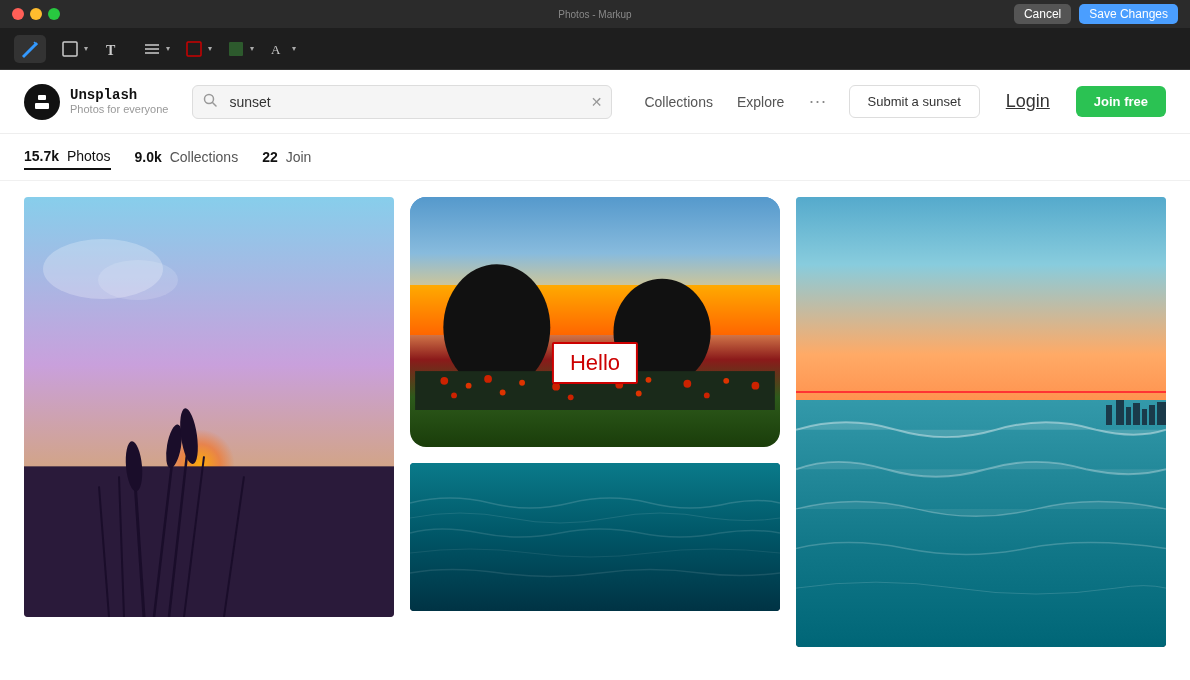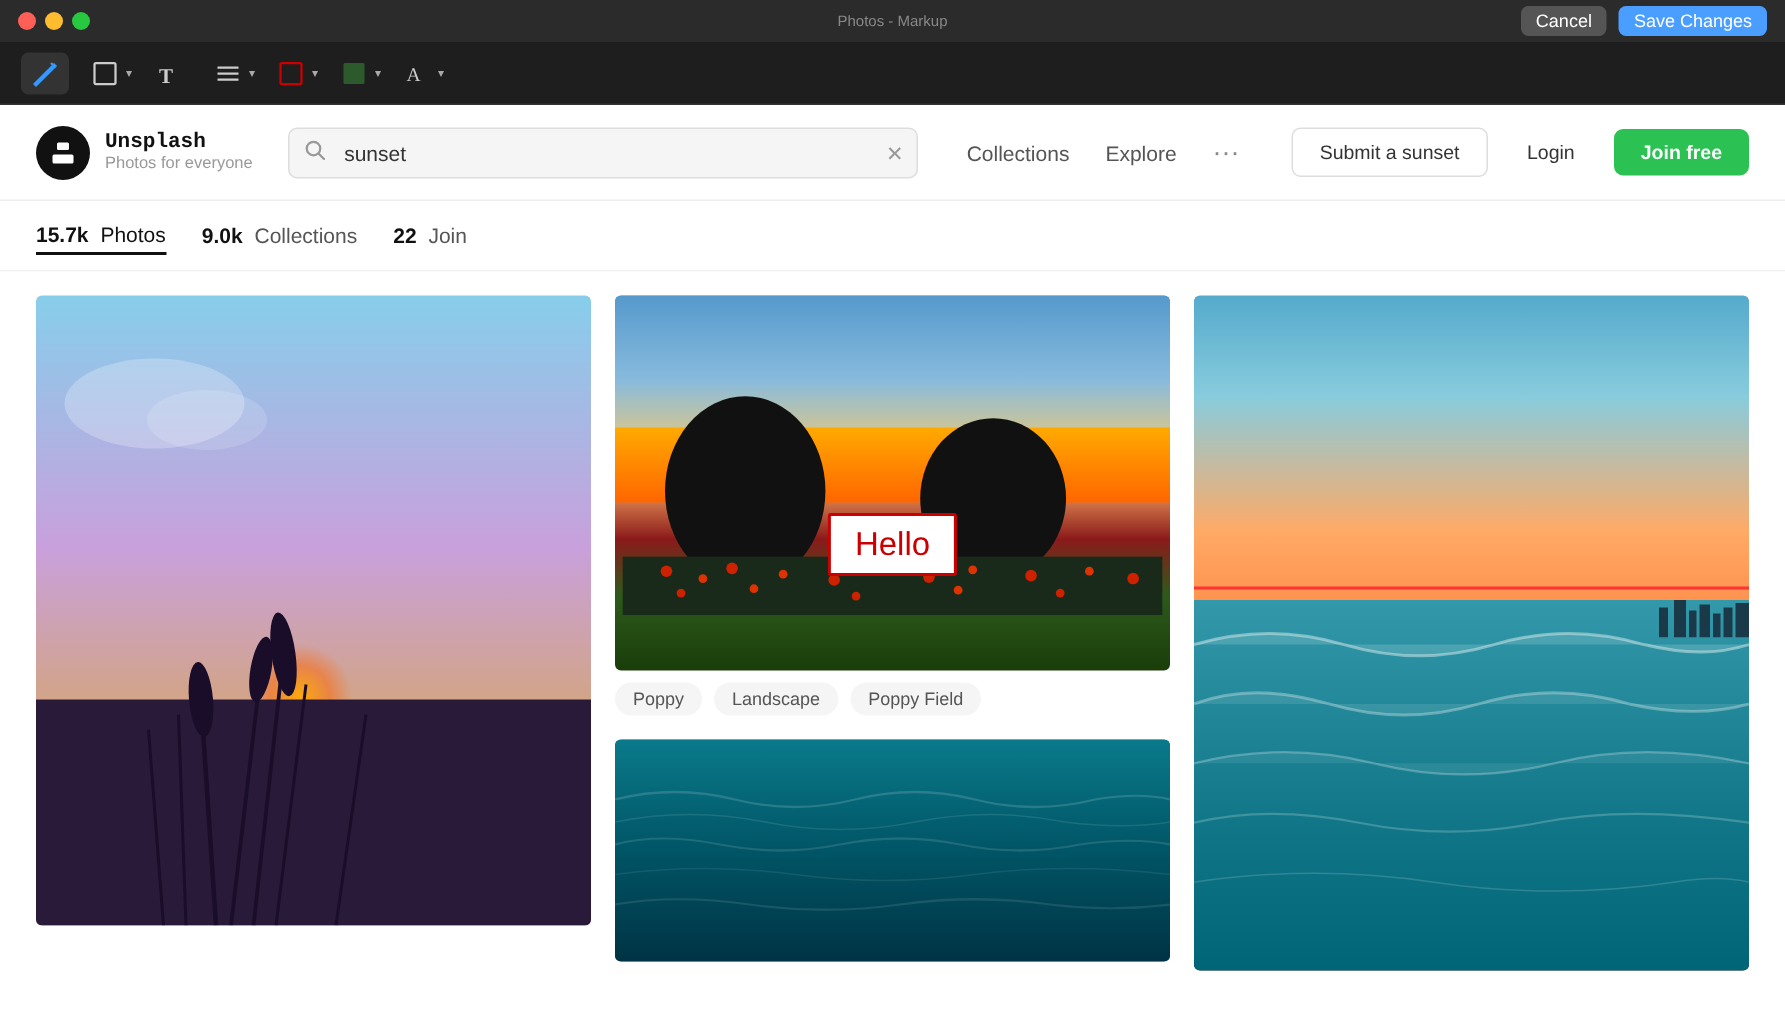--- a/index.html
+++ b/index.html
@@ -194,25 +194,26 @@
       padding: 8px 18px;
       border: 1px solid #ddd;
       border-radius: 6px;
       font-size: 13px;
       color: #333;
       background: #fff;
       cursor: pointer;
     }
     .btn-login {
       padding: 8px 14px;
-      font-size: 13px;
+      font-size: 18px;
       color: #333;
       background: transparent;
       border: none;
       cursor: pointer;
+      text-decoration: underline;
     }
     .btn-join {
       padding: 8px 18px;
       background: #111;
       color: #fff;
       border: none;
       border-radius: 6px;
       font-size: 13px;
       font-weight: 600;
       cursor: pointer;
@@ -268,21 +269,21 @@
       position: relative;
       border-radius: 4px;
       overflow: hidden;
     }
 
     
     .photo-center-top {
       height: 250px;
       background: linear-gradient(180deg, #4a90d9 0%, #87ceeb 20%, #f4a460 50%, #8b1a1a 65%, #2d5a1b 80%, #1a3d0a 100%);
       position: relative;
-      border-radius: 4px;
+      border-radius: 16px;
       overflow: hidden;
     }
 
     
     .hello-annotation {
       position: absolute;
       top: 58%;
       left: 50%;
       transform: translateX(-50%);
       background: #fff;
@@ -540,25 +541,20 @@
             <circle cx="40" cy="165" r="3" fill="#cc2200"></circle>
             <circle cx="90" cy="162" r="3" fill="#dd3300"></circle>
             <circle cx="160" cy="167" r="3" fill="#cc2200"></circle>
             <circle cx="230" cy="163" r="3" fill="#dd3300"></circle>
             <circle cx="300" cy="165" r="3" fill="#cc2200"></circle>
           </svg>
 
           <div class="hello-annotation">Hello</div>
         </div>
 
-        <div class="photo-tags">
-          <span class="tag">Poppy</span>
-          <span class="tag">Landscape</span>
-          <span class="tag">Poppy Field</span>
-        </div>
       </div>
 
       <div class="photo-item photo-center-bottom">
         <svg style="position:absolute;top:0;left:0;width:100%;height:100%;" viewBox="0 0 370 148" preserveAspectRatio="none">
           <defs>
             <linearGradient id="tealGrad" x1="0" y1="0" x2="0" y2="1">
               <stop offset="0%" stop-color="#0a7a8a"></stop>
               <stop offset="50%" stop-color="#005566"></stop>
               <stop offset="100%" stop-color="#003344"></stop>
             </linearGradient>

